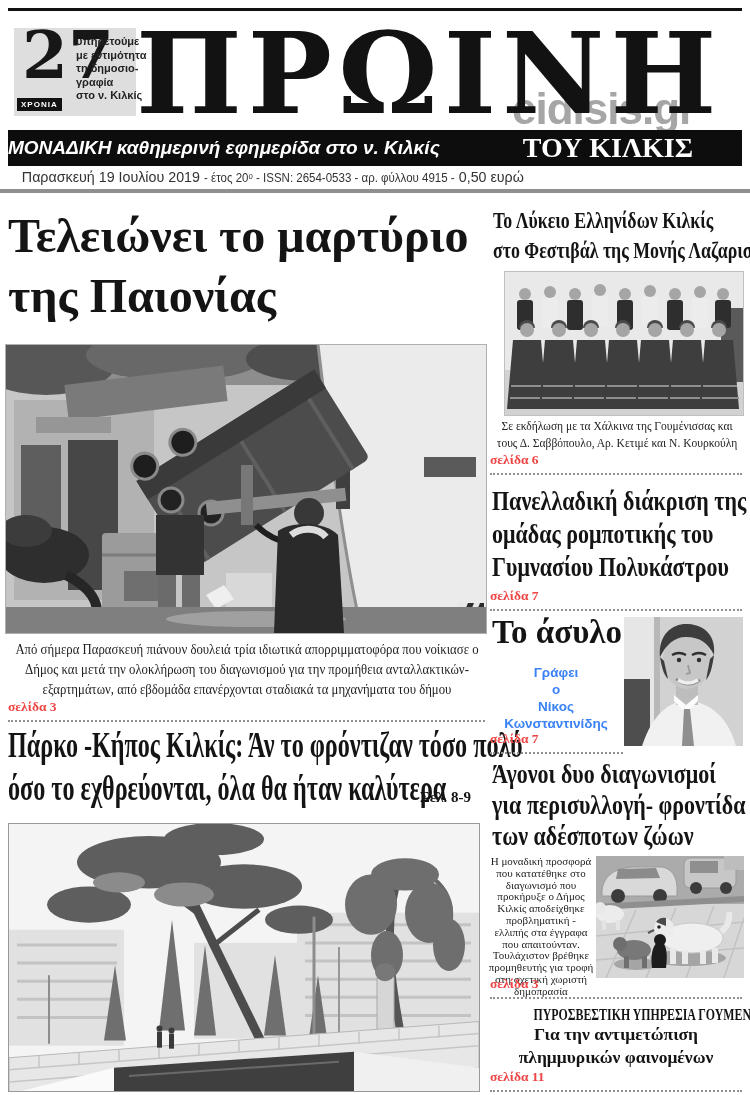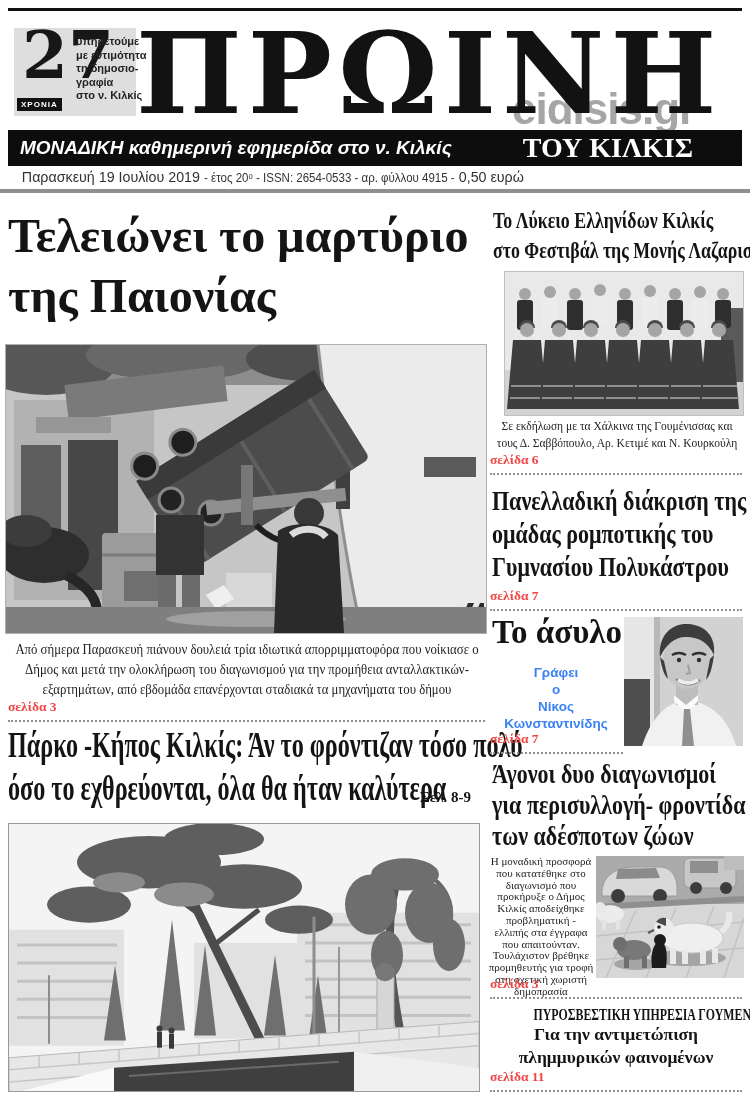--- a/index.html
+++ b/index.html
@@ -15,21 +15,21 @@
   .badge{left:14px;top:28px;width:122px;height:88px;background:#dedede;}
   .badge-years{position:absolute;left:8px;top:-12px;font:bold 66px "DejaVu Serif",serif;color:#171717;}
   .badge-chronia{position:absolute;left:3px;bottom:5px;background:#111;color:#fff;
                  font:bold 8px "Liberation Sans",sans-serif;letter-spacing:1px;padding:2px 4px;}
   .badge-tagline{position:absolute;left:62px;top:7px;font:bold 11px "Liberation Sans",sans-serif;line-height:13.5px;color:#222;}
   .masthead{left:136px;top:18px;font:bold 112px "DejaVu Serif",serif;letter-spacing:6px;
             color:#121212;line-height:1;z-index:2;}
   .website{left:512px;top:84px;font:bold 44px "Liberation Sans",sans-serif;letter-spacing:-1px;z-index:1;}
   .subbar{left:8px;top:130px;width:734px;height:36px;background:#0d0d0d;color:#fff;z-index:3;
           display:flex;align-items:center;justify-content:space-between;}
-  .subbar-left{font:bold italic 19px "Liberation Sans",sans-serif;padding-left:12px;white-space:nowrap;}
+  .subbar-left{font:bold italic 19px "Liberation Sans",sans-serif;white-space:nowrap;}
   .subbar-right{font:bold 28px "Liberation Serif",serif;padding-right:49px;white-space:nowrap;}
   .dateline{left:0;top:168px;width:639px;font-family:"Liberation Sans",sans-serif;color:#333;}
   .dl-big{font-size:15.5px;}
   .dl-small{font-size:12.5px;}
   .gray-rule{left:0;top:189px;width:750px;height:4px;background:#8f8f8f;}
   
   .lead-headline{left:8px;top:206px;width:477px;text-align:left;font-size:48px;line-height:60px;}
   .photo-frame{border:1px solid #b0b0b0;background:#d5d5d5;}
   .photo-frame svg{display:block;width:100%;height:100%;}
   .caption1{left:-23px;top:639px;width:540px;text-align:center;font-size:14.5px;line-height:20px;

